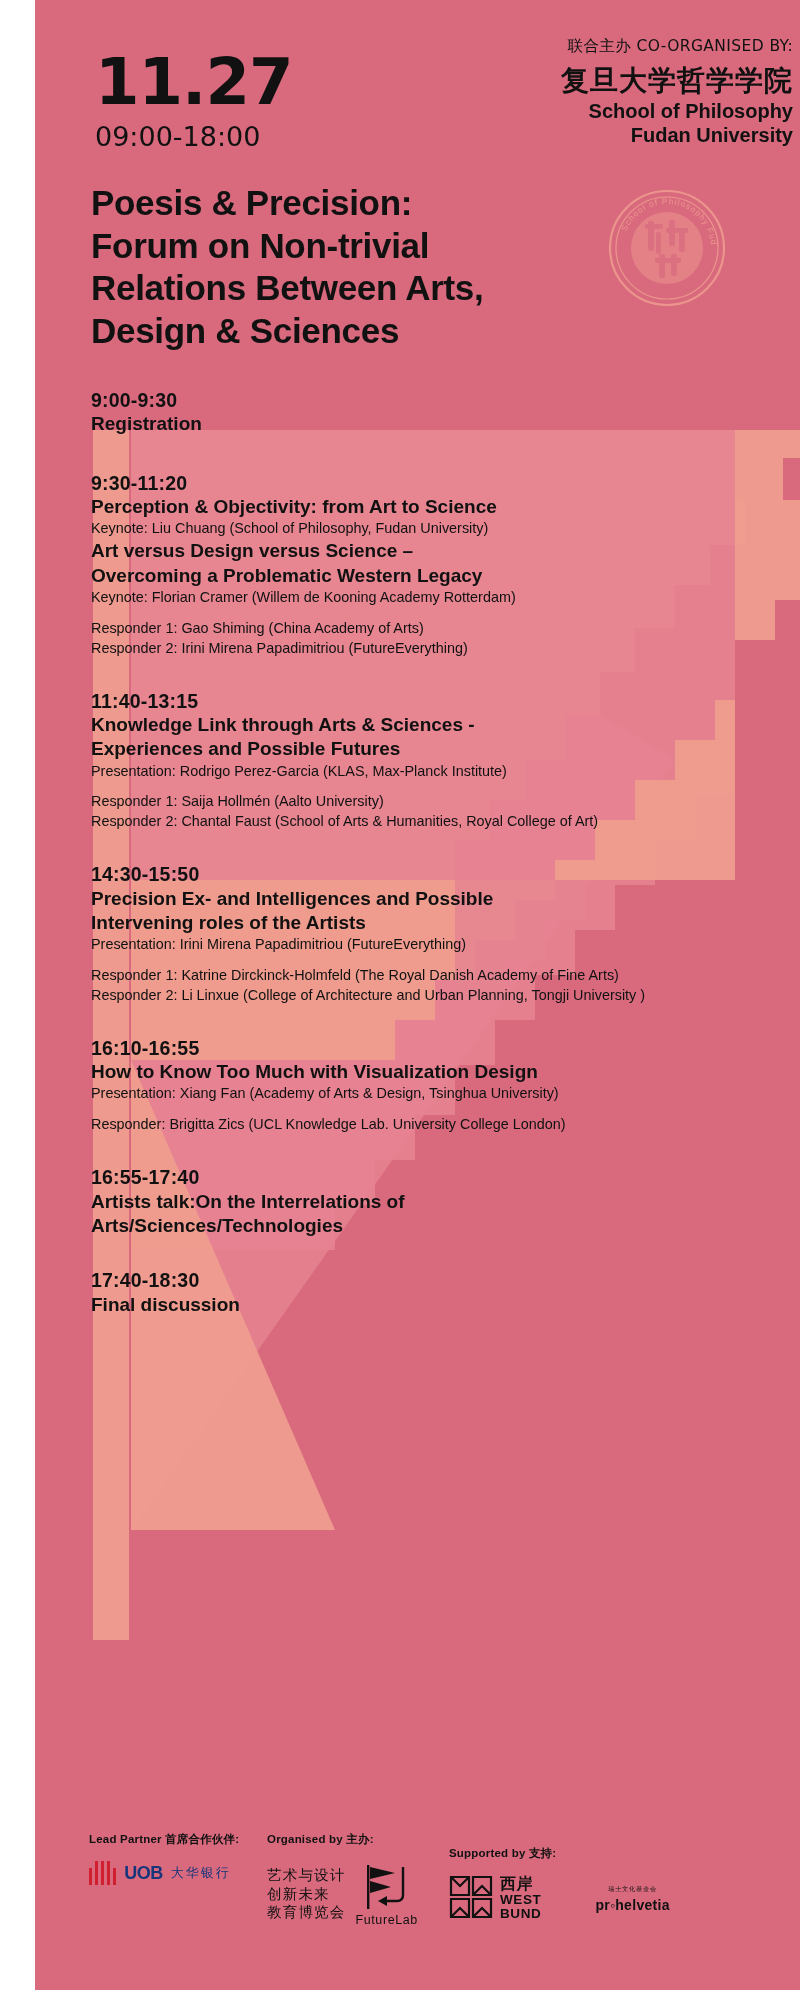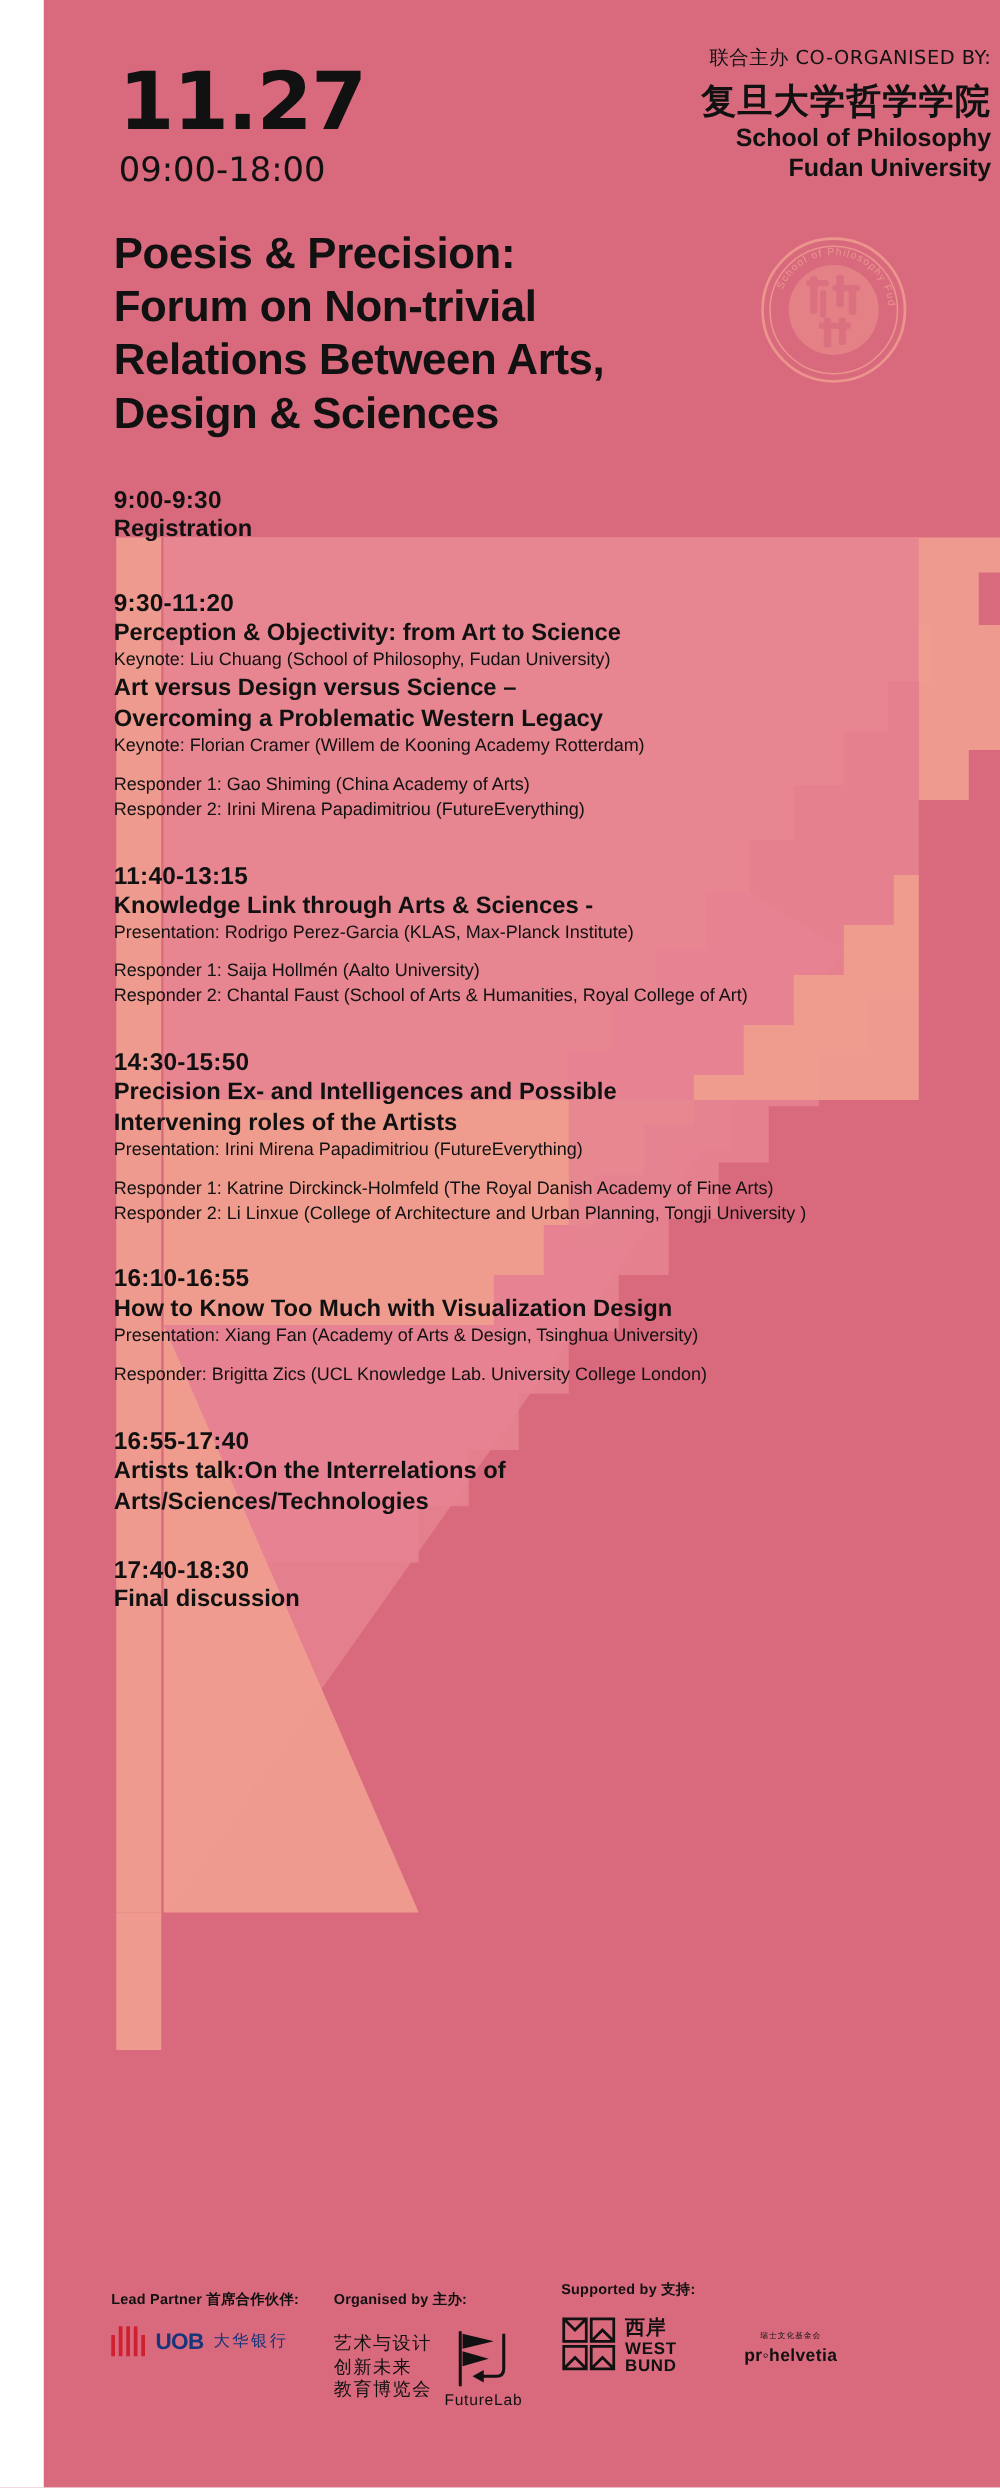--- a/index.html
+++ b/index.html
@@ -149,21 +149,21 @@
   
   .footer {
     position: absolute;
     left: 0; right: 0;
     bottom: 28px;
     height: 140px;
   }
   .fcol { position: absolute; }
   .fcol-lead { left: 54px; top: 10px; }
   .fcol-org  { left: 232px; top: 10px; }
-  .fcol-sup  { left: 414px; top: 2px; }
+  .fcol-sup  { left: 414px; top: 24px; }
   .fcap {
     font-size: 11.5px;
     font-weight: 700;
     letter-spacing: 0.2px;
     color: #111;
     white-space: nowrap;
     margin-bottom: 14px;
   }
   .logo-row { display: flex; align-items: center; }
 
@@ -303,20 +303,21 @@
         <div class="sess-title">Overcoming a Problematic Western Legacy</div>
         <div class="sess-sub">Keynote: Florian Cramer (Willem de Kooning Academy Rotterdam)</div>
         <div class="sess-gap"></div>
         <div class="sess-sub">Responder 1: Gao Shiming (China Academy of Arts)</div>
         <div class="sess-sub">Responder 2: Irini Mirena Papadimitriou (FutureEverything)</div>
       </div>
       <div class="sess-spacer-md"></div>
       <div class="session">
         <div class="sess-time">11:40-13:15</div>
         <div class="sess-title">Knowledge Link through Arts &amp; Sciences -</div>
+        <div class="sess-title">Experiences and Possible Futures</div>
         <div class="sess-sub">Presentation: Rodrigo Perez-Garcia (KLAS, Max-Planck Institute)</div>
         <div class="sess-gap"></div>
         <div class="sess-sub">Responder 1: Saija Hollmén (Aalto University)</div>
         <div class="sess-sub">Responder 2: Chantal Faust (School of Arts &amp; Humanities, Royal College of Art)</div>
       </div>
       <div class="sess-spacer-md"></div>
       <div class="session">
         <div class="sess-time">14:30-15:50</div>
         <div class="sess-title">Precision Ex- and Intelligences and Possible</div>
         <div class="sess-title">Intervening roles of the Artists</div>

